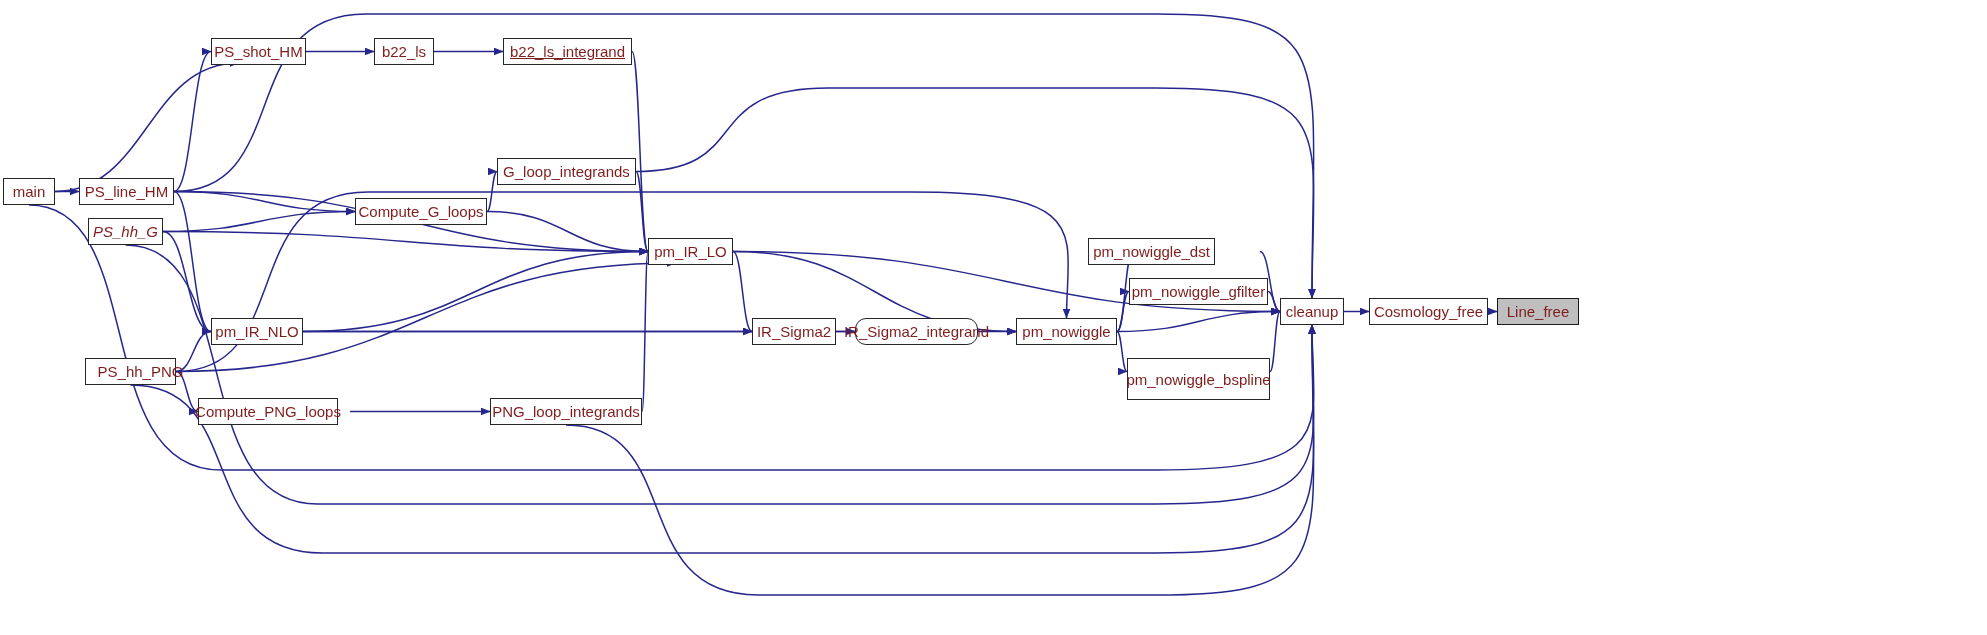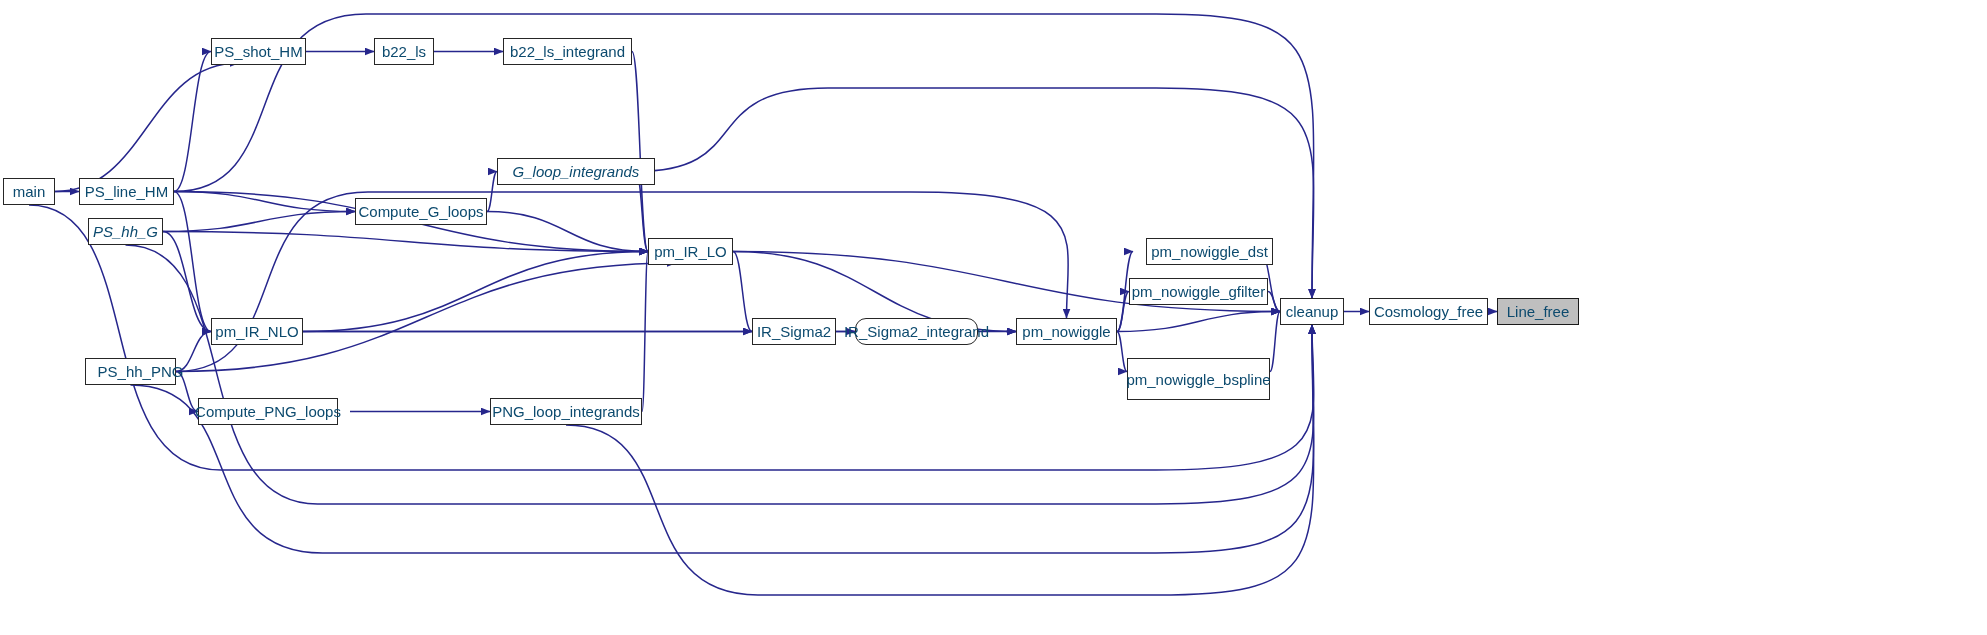--- a/index.html
+++ b/index.html
@@ -16,21 +16,21 @@
     position:absolute;
     left:0;top:0;
     width:1987px;height:635px;
     pointer-events:none;
   }
   .node{
     position:absolute;
     box-sizing:border-box;
     border:1px solid #262626;
     background:#ffffff;
-    color:#0c4a6e;
+    color:#7f1d1d;
     font-size:15px;
     line-height:1;
     display:flex;
     align-items:center;
     justify-content:center;
     white-space:nowrap;
     letter-spacing:0px;
     cursor:default;
   }
   .node.focus{
@@ -107,36 +107,36 @@
       </div>
       <div class="node" style="left: 79px; top: 178px; width: 95px; height: 27px;">
         <span class="node-label">PS_line_HM</span>
       </div>
       <div class="node" style="left: 211px; top: 38px; width: 95px; height: 27px;">
         <span class="node-label">PS_shot_HM</span>
       </div>
       <div class="node" style="left: 374px; top: 38px; width: 60px; height: 27px;">
         <span class="node-label">b22_ls</span>
       </div>
-      <div class="node" style="left: 503px; top: 38px; width: 129px; height: 27px;">
+      <div class="node" style="left: 503px; top: 38px; width: 129px; height: 27px; text-decoration: underline;">
         <span class="node-label">b22_ls_integrand</span>
       </div>
-      <div class="node" style="left: 497px; top: 158px; width: 158px; height: 27px; font-style: italic;">
+      <div class="node" style="left: 497px; top: 158px; width: 139px; height: 27px;">
         <span class="node-label">G_loop_integrands</span>
       </div>
       <div class="node" style="left: 355px; top: 198px; width: 132px; height: 27px; justify-content: center;">
         <span class="node-label">Compute_G_loops</span>
       </div>
       <div class="node" style="left: 88px; top: 218px; width: 75px; height: 27px; font-style: italic;">
         <span class="node-label">PS_hh_G</span>
       </div>
       <div class="node" style="left: 648px; top: 238px; width: 85px; height: 27px;">
         <span class="node-label">pm_IR_LO</span>
       </div>
-      <div class="node" style="left: 1146px; top: 238px; width: 127px; height: 27px;">
+      <div class="node" style="left: 1088px; top: 238px; width: 127px; height: 27px;">
         <span class="node-label">pm_nowiggle_dst</span>
       </div>
       <div class="node" style="left: 1129px; top: 278px; width: 139px; height: 27px;">
         <span class="node-label">pm_nowiggle_gfilter</span>
       </div>
       <div class="node" style="left: 1280px; top: 298px; width: 64px; height: 27px;">
         <span class="node-label">cleanup</span>
       </div>
       <div class="node" style="left: 1369px; top: 298px; width: 119px; height: 27px;">
         <span class="node-label">Cosmology_free</span>

